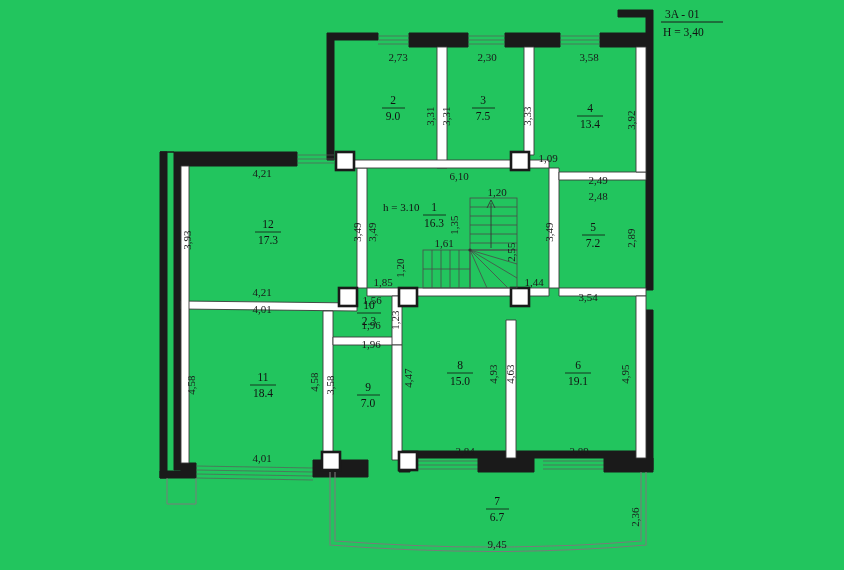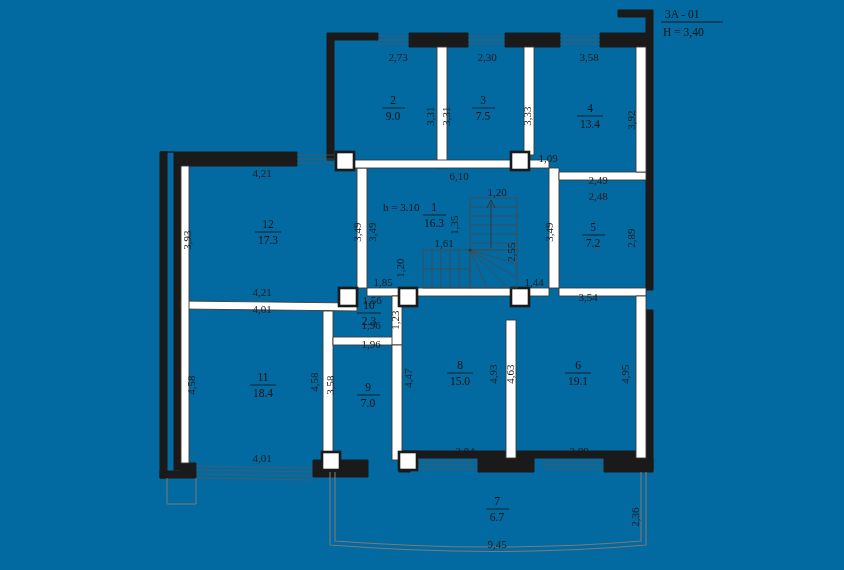--- a/index.html
+++ b/index.html
@@ -1,18 +1,18 @@
 <!DOCTYPE html>
 <html><head>
 <meta charset="utf-8">
 <style>
   html,body{margin:0;padding:0;background:#ffffff;}
   body{width:844px;height:570px;overflow:hidden;
        font-family:"Liberation Serif", serif;color:#111;}
-  #plan-root{position:relative;width:844px;height:570px;background:#0369a1;}
+  #plan-root{position:relative;width:844px;height:570px;background:#22c55e;}
   svg{display:block;}
   .dim{font-size:11px;fill:#1a1a1a;font-family:"Liberation Serif",serif;}
   .roomnum{font-size:11.5px;fill:#111;font-family:"Liberation Serif",serif;text-anchor:middle;}
   .roomarea{font-size:11.5px;fill:#111;font-family:"Liberation Serif",serif;text-anchor:middle;}
   .hdr{font-size:11.5px;fill:#111;font-family:"Liberation Serif",serif;}
   .note{font-size:11px;fill:#111;font-family:"Liberation Serif",serif;}
 </style>
 </head>
 <body>
 

